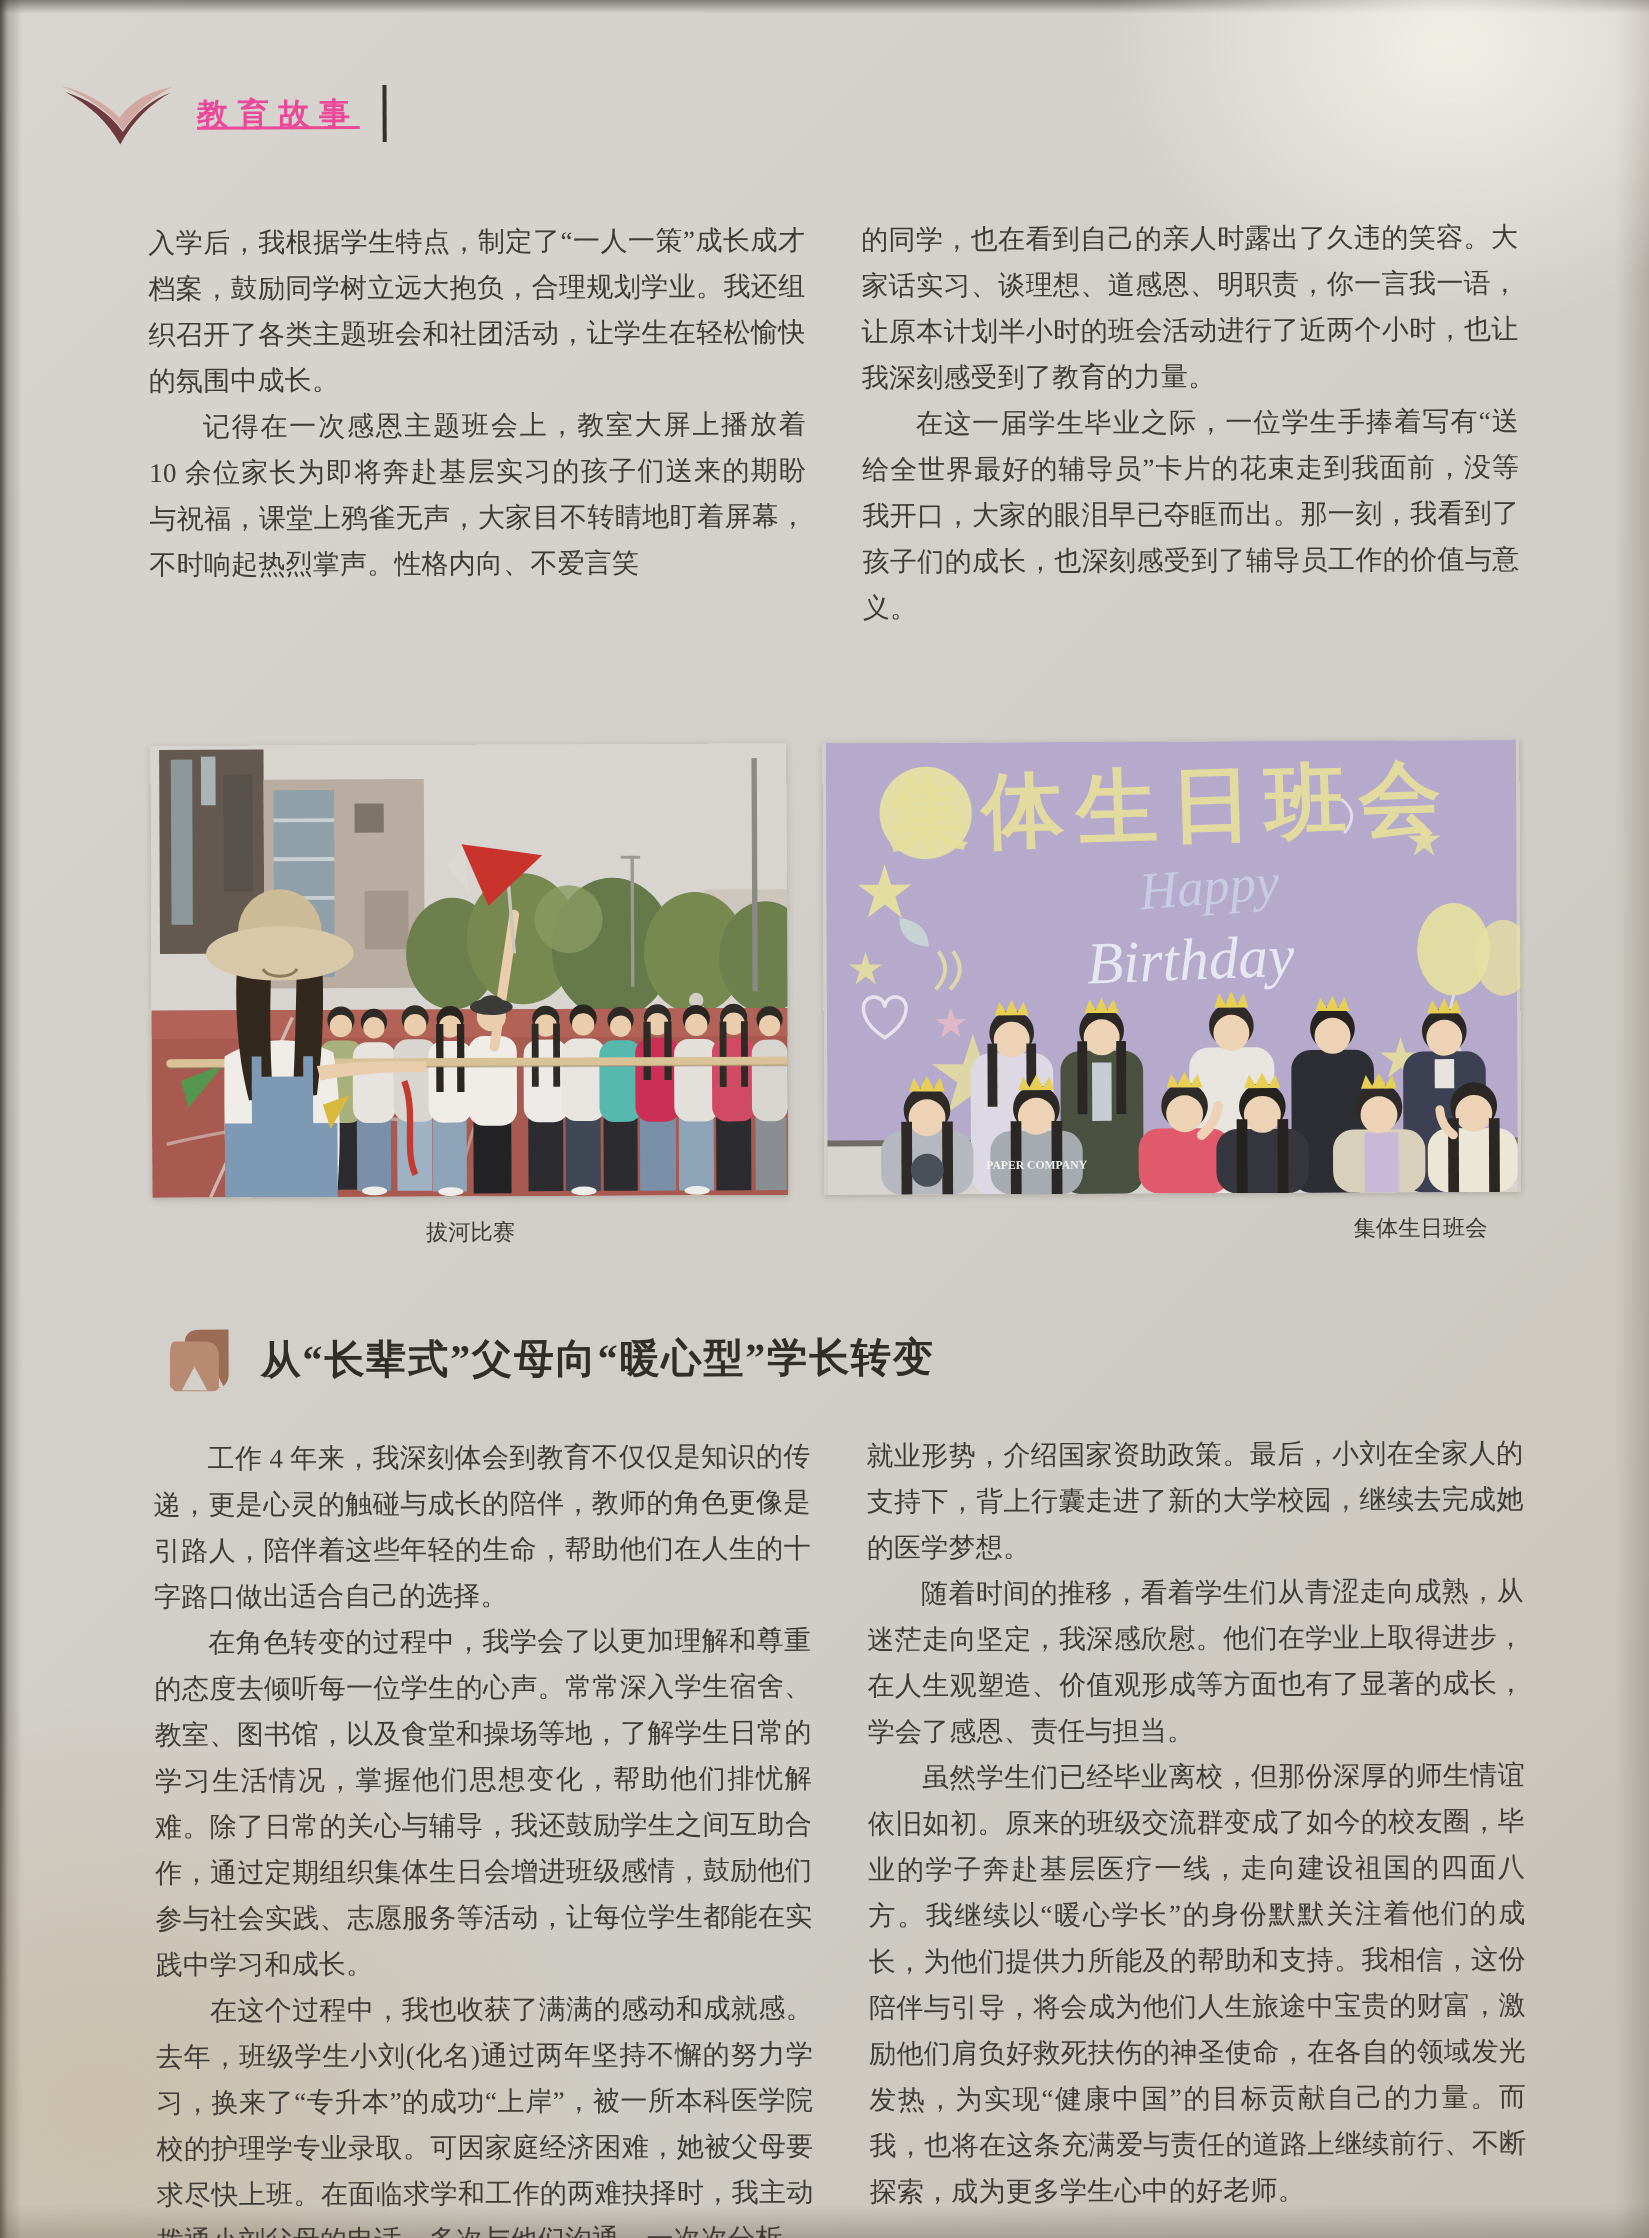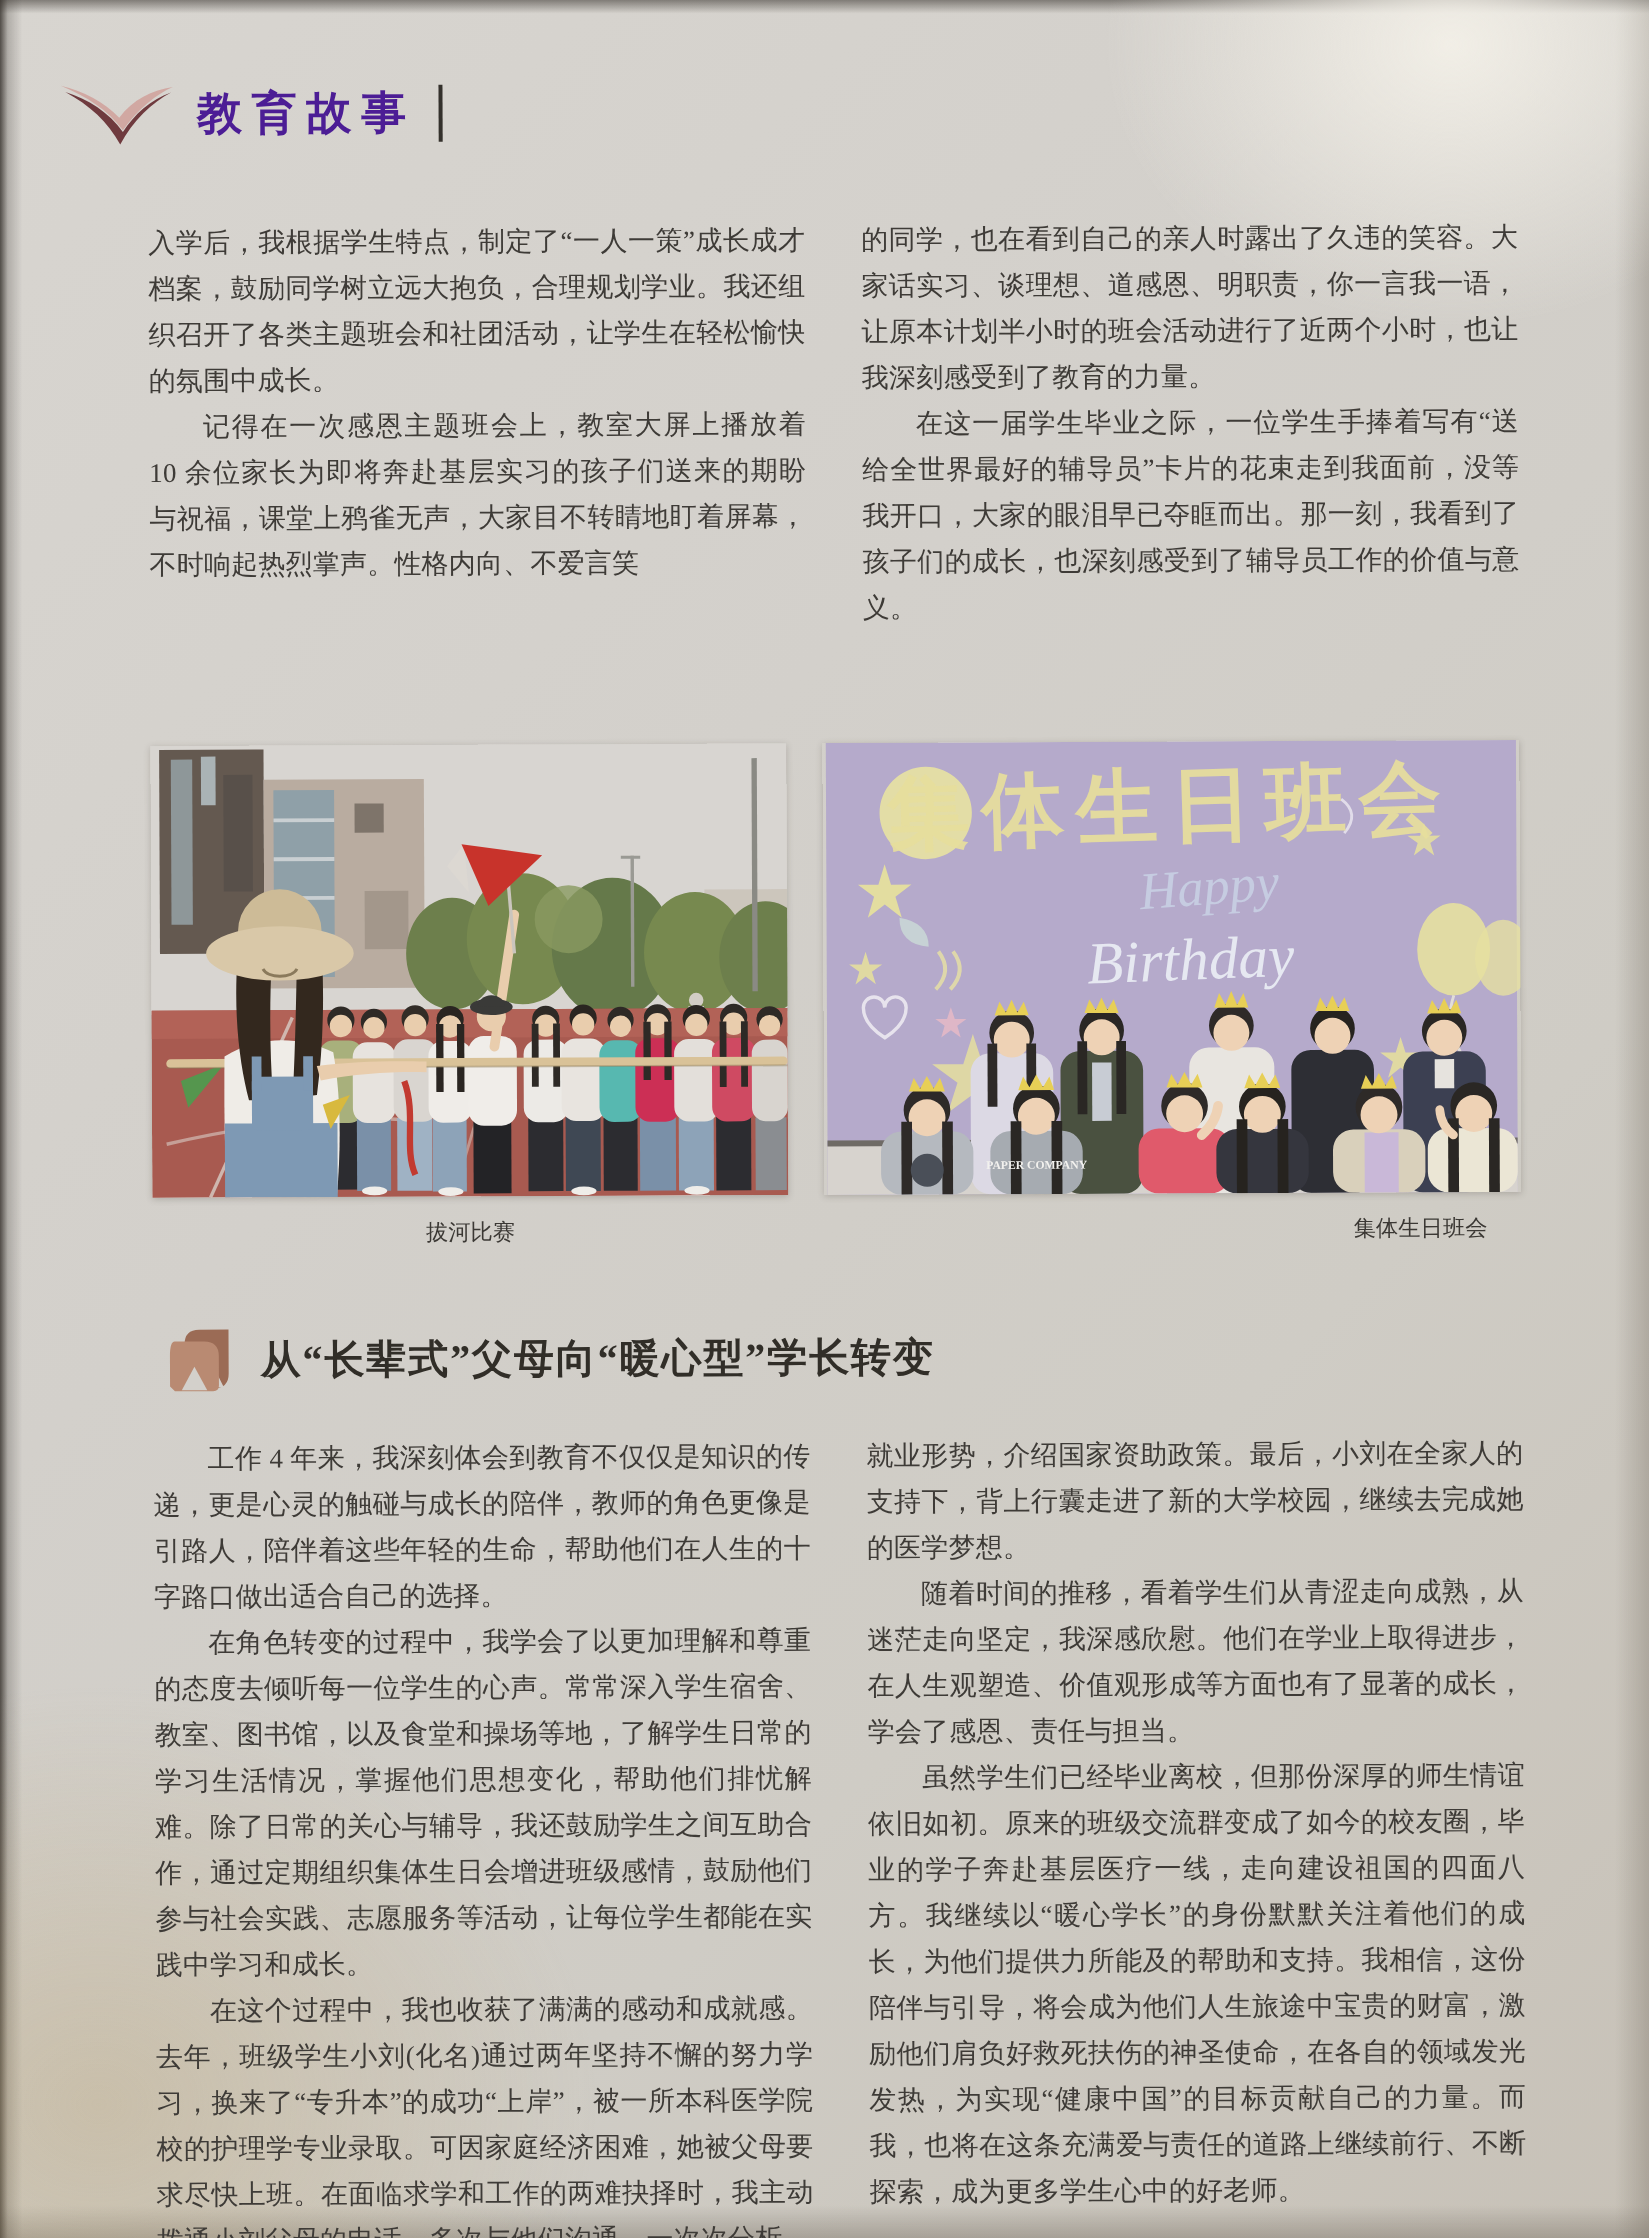--- a/index.html
+++ b/index.html
@@ -17,21 +17,21 @@
     color:#3e3b37;
   }
   .sheet{
     position:absolute;inset:0;box-sizing:border-box;
     padding:68px 129px 0 151px;
     transform:rotate(-0.25deg);transform-origin:50% 40%;
   }
   
   .mag-header{display:flex;align-items:center;gap:20.4px;height:87px;margin-left:-92px;}
   .mag-header svg{display:block;}
-  .mag-title{font-size:45px;font-weight:bold;color:#4c1d95;letter-spacing:9.7px;line-height:1;}
+  .mag-title{font-size:31px;font-weight:bold;color:#ec4899;letter-spacing:9.7px;line-height:1;text-decoration:underline;}
   .mag-title-bar{width:3.9px;height:57px;background:#34312c;margin-left:2.9px;}
   
   .cols{display:flex;gap:56px;}
   .col{flex:1 1 0;}
   .col p{margin:0;font-size:27px;line-height:46px;text-align:justify;text-indent:2em;letter-spacing:0.2px;}
   .col p.cont{text-indent:0;}
   .top-cols{margin-top:62px;}
   .bottom-cols{margin-top:43px;}
   
   .figures{display:flex;gap:36px;margin-top:112px;}

